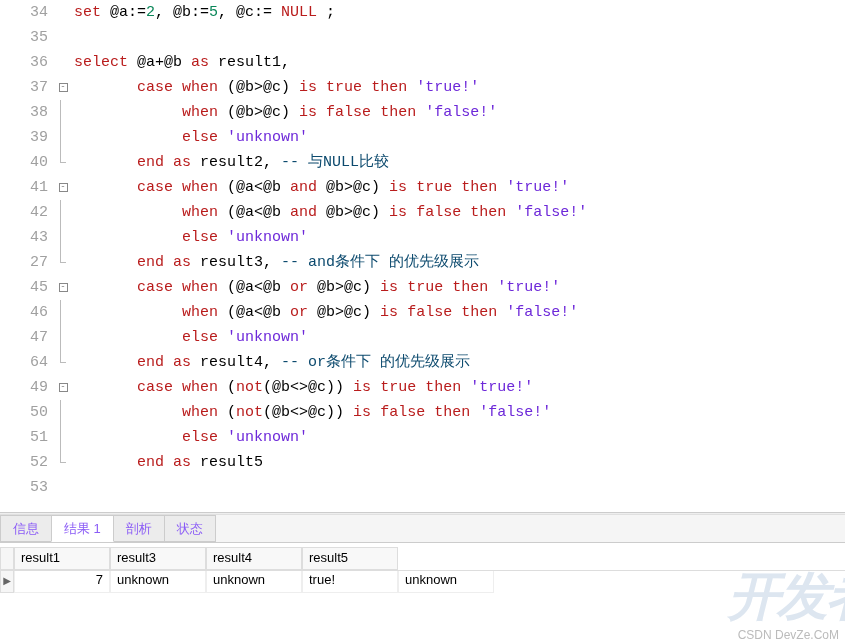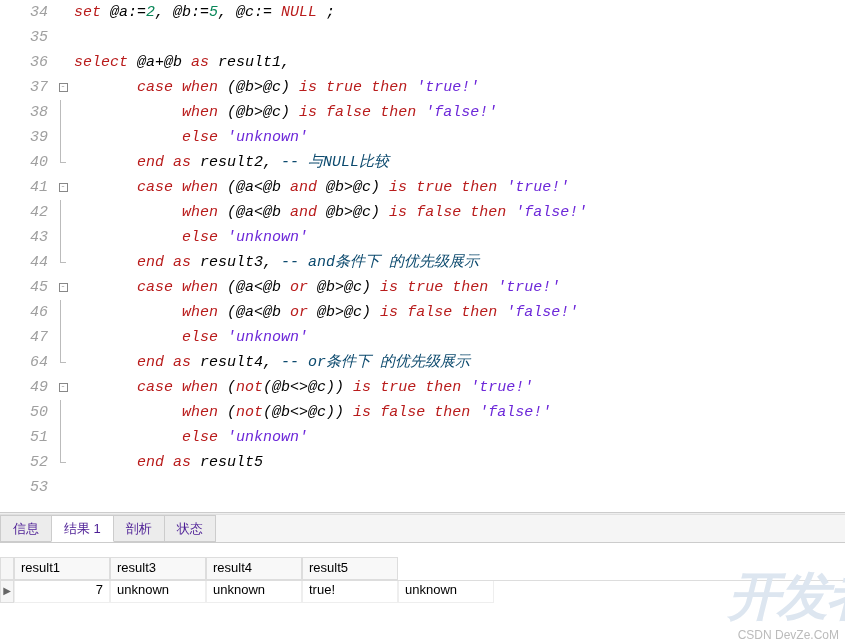--- a/index.html
+++ b/index.html
@@ -13,21 +13,20 @@
       position: relative;
     }
     .editor-area {
       height: 512px;
       overflow: hidden;
     }
     .code-line {
       display: flex;
       height: 25px;
       line-height: 25px;
-      font-style: italic;
     }
     .gutter {
       width: 56px;
       text-align: right;
       padding-right: 8px;
       color: #a0a0a0;
       background: #fff;
       user-select: none;
       flex-shrink: 0;
     }
@@ -73,37 +72,37 @@
       font-family: "Microsoft YaHei", sans-serif;
       font-size: 13px;
     }
     .tab {
       padding: 4px 12px 3px;
       background: #ececec;
       border: 1px solid #ccc;
       border-bottom: 1px solid #ccc;
       margin-right: -1px;
       cursor: pointer;
-      color: #4c1d95;
+      color: #8b5cf6;
     }
     .tab.active {
       background: #fff;
       border-bottom: 1px solid #fff;
       position: relative;
       z-index: 2;
     }
     .results-area {
       font-family: "Segoe UI", Tahoma, sans-serif;
       font-size: 13px;
     }
     .results-header {
       display: flex;
       height: 24px;
       border-bottom: 1px solid #ddd;
-      margin-top: 14px;
+      margin-top: 4px;
     }
     .results-header .hcell {
       border: 1px solid #ddd;
       padding: 2px 6px;
       background: #f8f8f8;
       width: 96px;
     }
     .row-marker-col {
       width: 14px;
       border: 1px solid #ddd;
@@ -213,21 +212,21 @@
       <div class="code-content"><span>            </span><span class="kw">when</span><span> (@a&lt;@b </span><span class="kw">and</span><span> @b&gt;@c) </span><span class="kw">is</span><span> </span><span class="kw">false</span><span> </span><span class="kw">then</span><span> </span><span class="str">'false!'</span></div>
     </div>
     <div class="code-line">
       <div class="gutter">43</div>
       <div class="fold-col">
         <div class="fold-line" style="top: 0px; bottom: 0px;"></div>
       </div>
       <div class="code-content"><span>            </span><span class="kw">else</span><span> </span><span class="str">'unknown'</span></div>
     </div>
     <div class="code-line">
-      <div class="gutter">44</div>
+      <div class="gutter">27</div>
       <div class="fold-col">
         <div class="fold-line" style="top: 0px; bottom: 12px;"></div>
         <div style="position: absolute; left: 4px; top: 12px; width: 6px; height: 1px; background: rgb(187, 187, 187);"></div>
       </div>
       <div class="code-content"><span>       </span><span class="kw">end</span><span> </span><span class="kw">as</span><span> result3, </span><span class="cmt">-- and条件下 的优先级展示</span></div>
     </div>
     <div class="code-line">
       <div class="gutter">45</div>
       <div class="fold-col"><span class="fold-box">-</span></div>
       <div class="code-content"><span>       </span><span class="kw">case</span><span> </span><span class="kw">when</span><span> (@a&lt;@b </span><span class="kw">or</span><span> @b&gt;@c) </span><span class="kw">is</span><span> </span><span class="kw">true</span><span> </span><span class="kw">then</span><span> </span><span class="str">'true!'</span></div>

